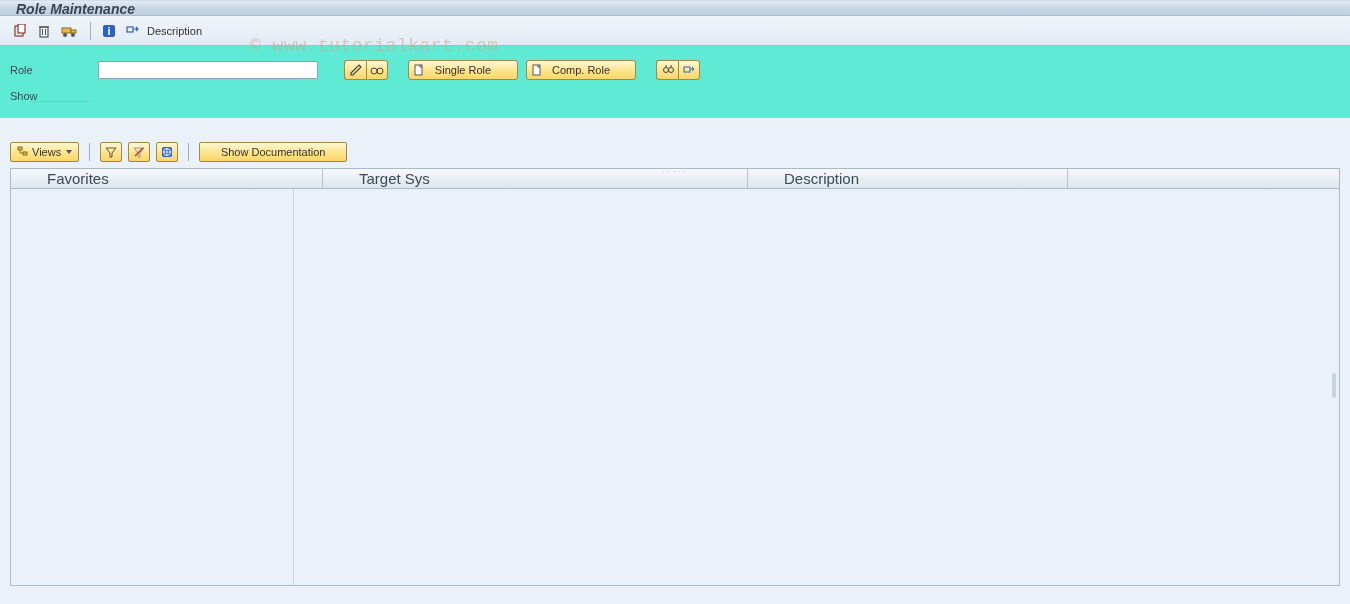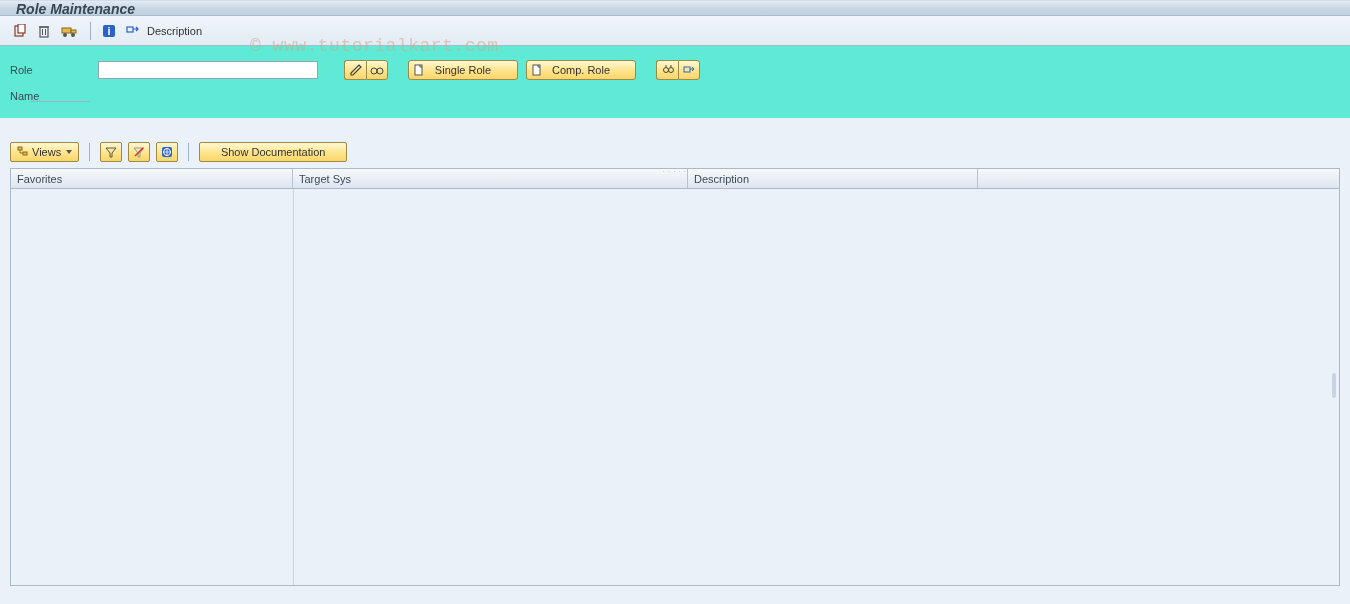--- a/index.html
+++ b/index.html
@@ -177,24 +177,25 @@
   }
   .table-header {
     display: flex;
     height: 20px;
     background: linear-gradient(to bottom, #f7f9fb, #dde6ef);
     border-bottom: 1px solid #a9bacb;
   }
   .th-cell {
     border-right: 1px solid #b3c3d3;
     padding: 3px 6px;
-    font-size: 11px;
+    font-size: 15px;
     color: #3b4a57;
     display: flex;
     align-items: center;
+    margin-left: 30px;
   }
   .th-fav { width: 282px; }
   .th-desc { width: 290px; }
   .th-target { width: 395px; }
   .th-last { flex: 1; border-right: none; }
   .table-body {
     flex: 1;
     display: flex;
     background: #eaf1f9;
   }
@@ -330,21 +331,21 @@
       </span>
       <span class="sap-btn sap-btn-square">
         <svg width="12" height="12">
             <rect x="1" y="3" width="6" height="5" fill="none" stroke="#2c61c9"></rect>
             <path d="M7 5 L11 5 M9 3 L11 5 L9 7" fill="none" stroke="#2c61c9"></path>
           </svg>
       </span>
     </span>
   </div>
   <div class="form-row" style="margin-top:2px;">
-    <span class="form-label">Name</span>
+    <span class="form-label">Show</span>
     <span style="margin-left:-68px;"><span class="name-underline" style="display:inline-block;"></span></span>
   </div>
 </div>
 
 <div class="divider-space"></div>
 
 <div class="views-toolbar">
   <span class="views-btn">
     <svg width="12" height="12">
         <rect x="1" y="1" width="4" height="3" fill="#e7b84a" stroke="#8a6a1f"></rect>

